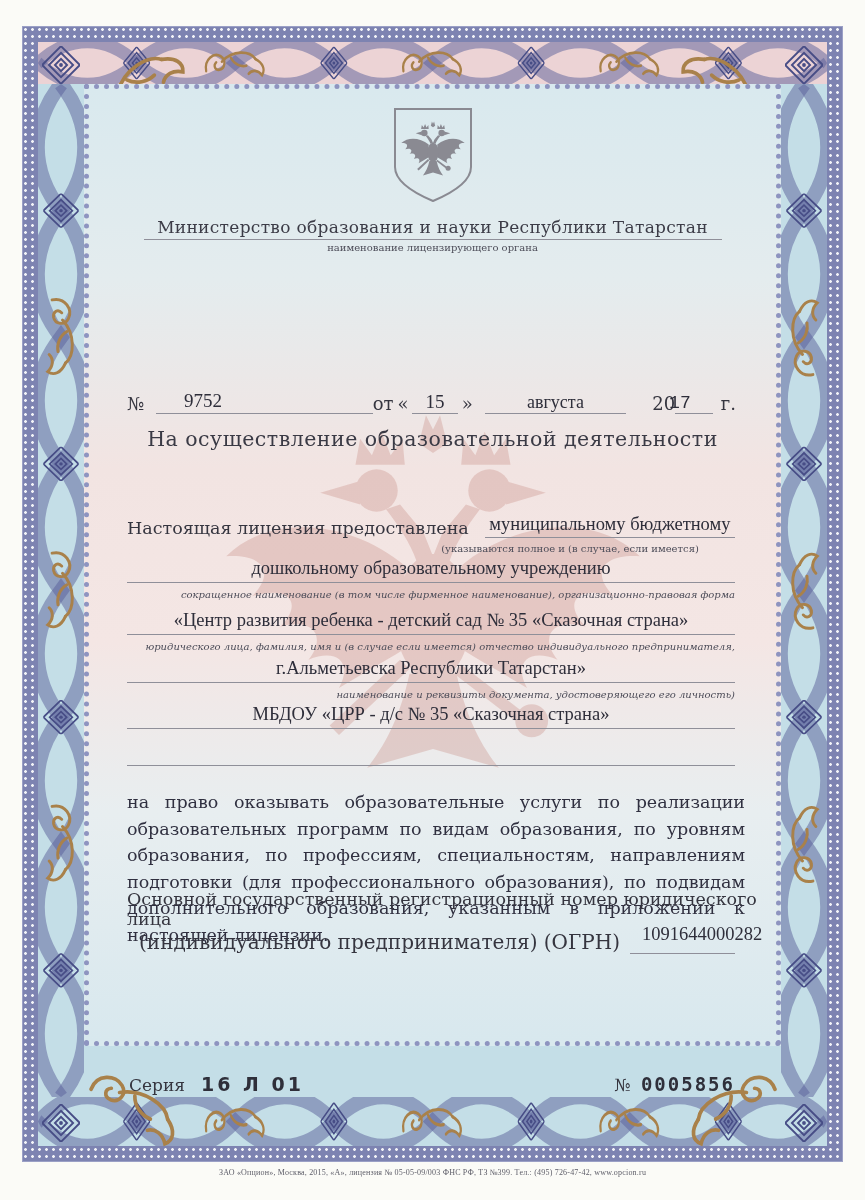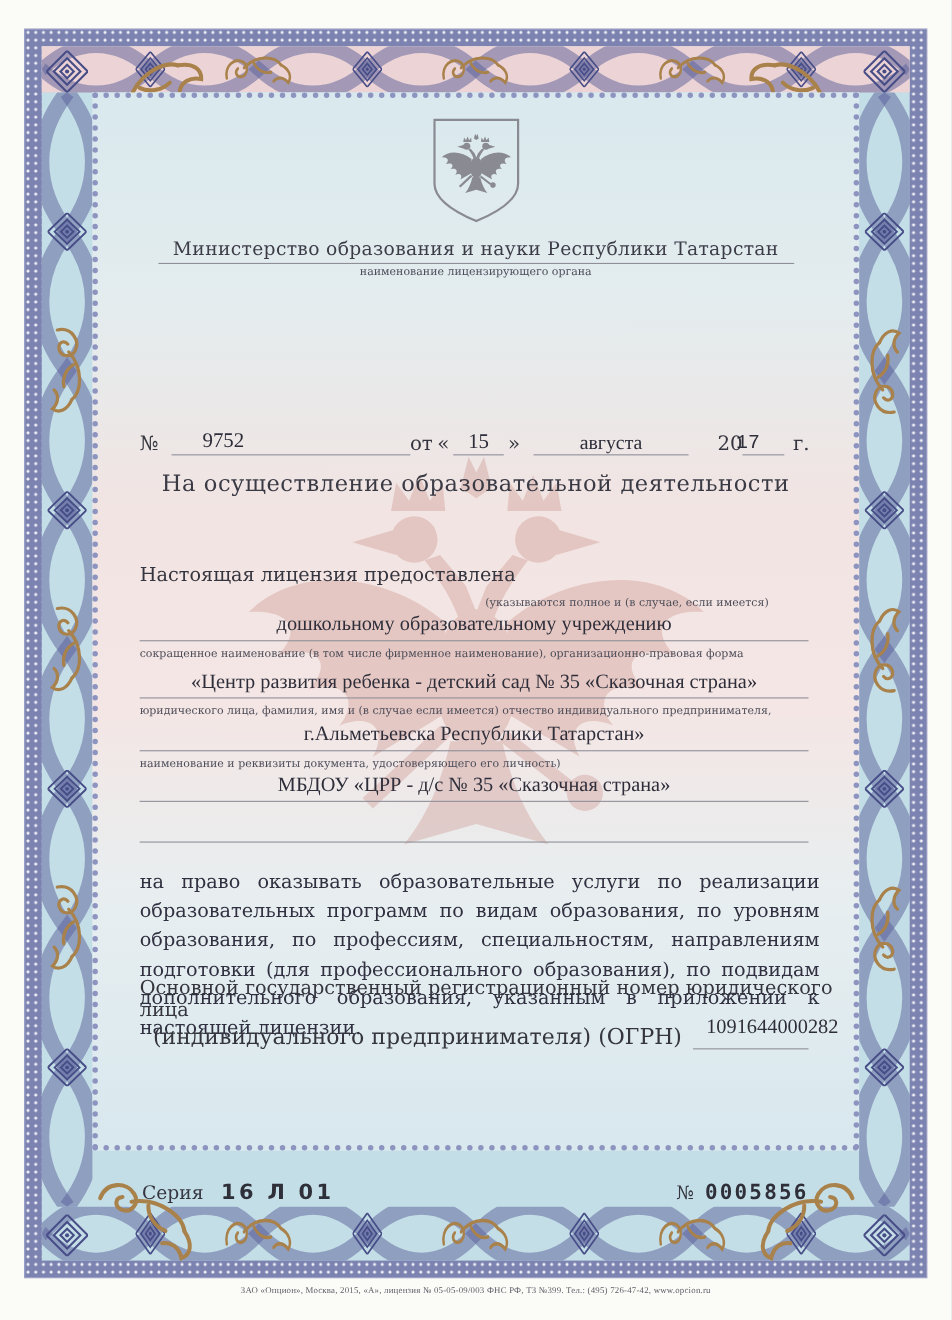--- a/index.html
+++ b/index.html
@@ -77,21 +77,21 @@
 
   .g1 { position:absolute; top:424px; left:38px; right:41px; display:flex; align-items:flex-end; }
   .g1 .lbl { font-size:17.5px; white-space:nowrap; }
   .g1 .fline { flex:1; margin-left:16px; border-bottom:1px solid #8f8f99;
     text-align:center; font-size:18.5px; padding-bottom:2px; }
   .g1cap { position:absolute; top:452px; left:300px; right:25px; text-align:center; }
 
   .gv { position:absolute; left:38px; right:41px; border-bottom:1px solid #8f8f99;
     text-align:center; font-size:18.5px; padding-bottom:3px; }
   .gv2 { top:468px; } .gv3 { top:520px; } .gv4 { top:568px; } .gv5 { top:614px; }
-  .gcap { position:absolute; left:38px; right:41px; text-align:left; }
+  .gcap { position:absolute; left:38px; right:41px; text-align:right;font-style:italic; }
   .gc2 { top:498px; } .gc3 { top:550px; } .gc4 { top:598px; }
   .gblank { position:absolute; top:676px; left:38px; right:41px; height:0;
     border-bottom:1px solid #8f8f99; }
 
   .bodytext { position:absolute; top:700px; left:38px; width:618px; margin:0;
     font-size:17.5px; line-height:26.5px; text-align:justify; color:#303040; }
 
   .ogrn-label { position:absolute; top:800px; left:38px; font-size:17.5px; }
   .fieldrow { position:absolute; left:38px; right:41px; display:flex; align-items:flex-end; }
   .f-ogrn { top:836px; } .f-inn { top:888px; }
@@ -303,20 +303,21 @@
         <span class="monthline"><span class="fill-val">августа</span></span>
         <span class="y20">20</span>
         <span class="yearline"><span class="fill-val y17">17</span></span>
         <span class="gdot">г.</span>
       </div>
 
       <div class="subtitle">На осуществление образовательной деятельности</div>
 
       <div class="g1">
         <span class="lbl">Настоящая лицензия предоставлена</span>
+        <span class="fline"><span class="fill-val">муниципальному бюджетному</span></span>
       </div>
       <div class="g1cap caption">(указываются полное и (в случае, если имеется)</div>
 
       <div class="gv gv2"><span class="fill-val">дошкольному образовательному учреждению</span></div>
       <div class="gcap gc2 caption">сокращенное наименование (в том числе фирменное наименование), организационно-правовая форма</div>
 
       <div class="gv gv3"><span class="fill-val">«Центр развития ребенка - детский сад № 35 «Сказочная страна»</span></div>
       <div class="gcap gc3 caption">юридического лица, фамилия, имя и (в случае если имеется) отчество индивидуального предпринимателя,</div>
 
       <div class="gv gv4"><span class="fill-val">г.Альметьевска Республики Татарстан»</span></div>

